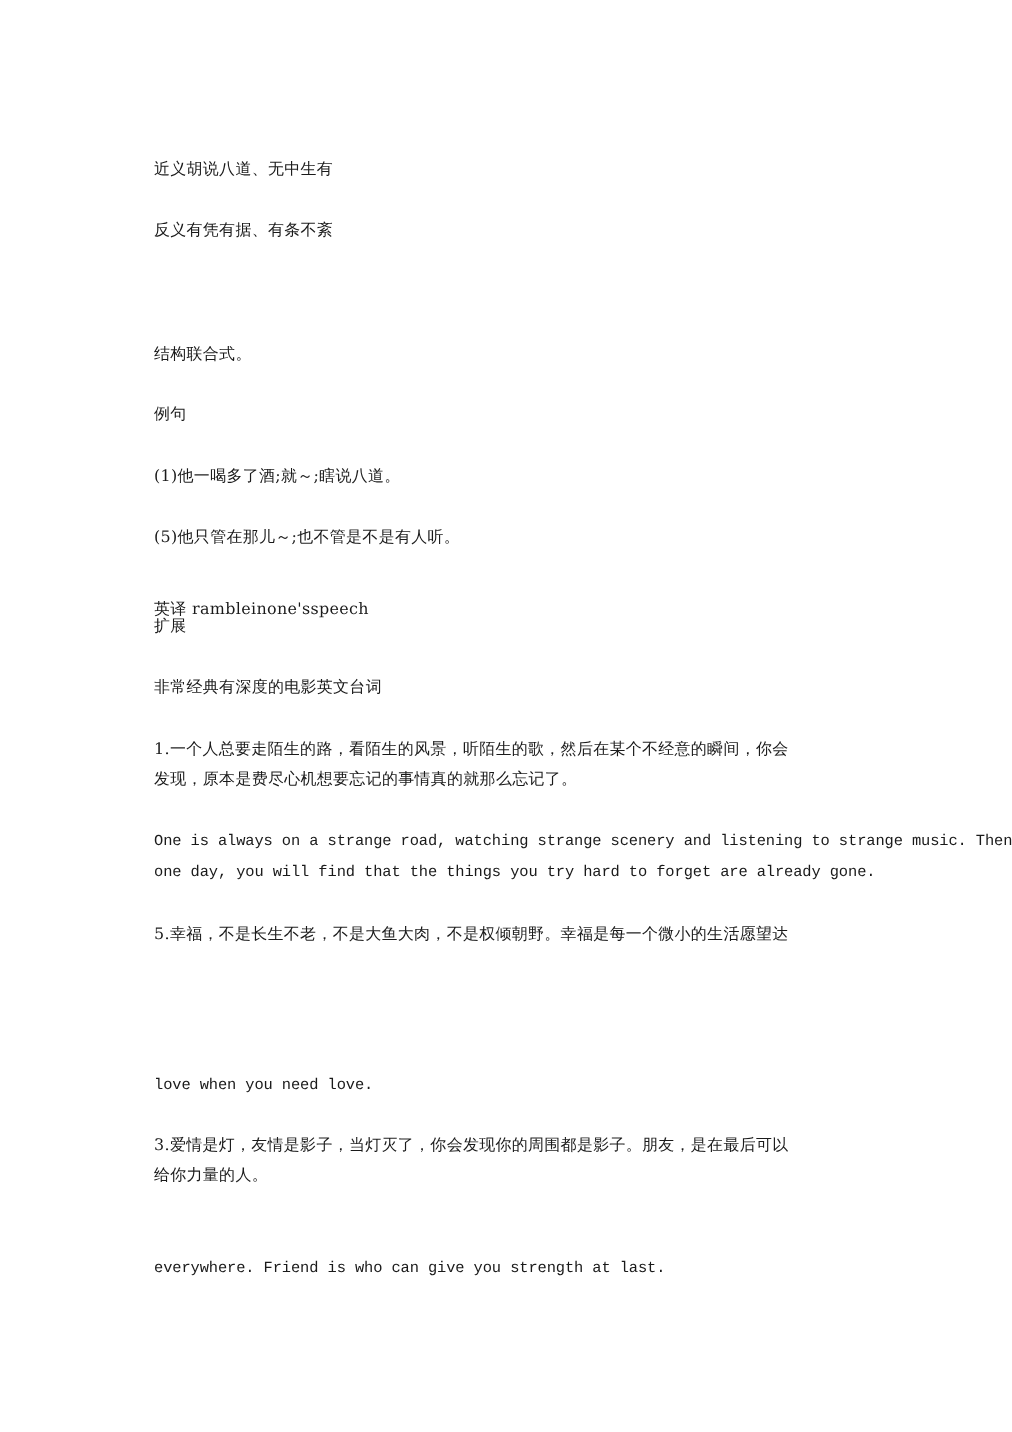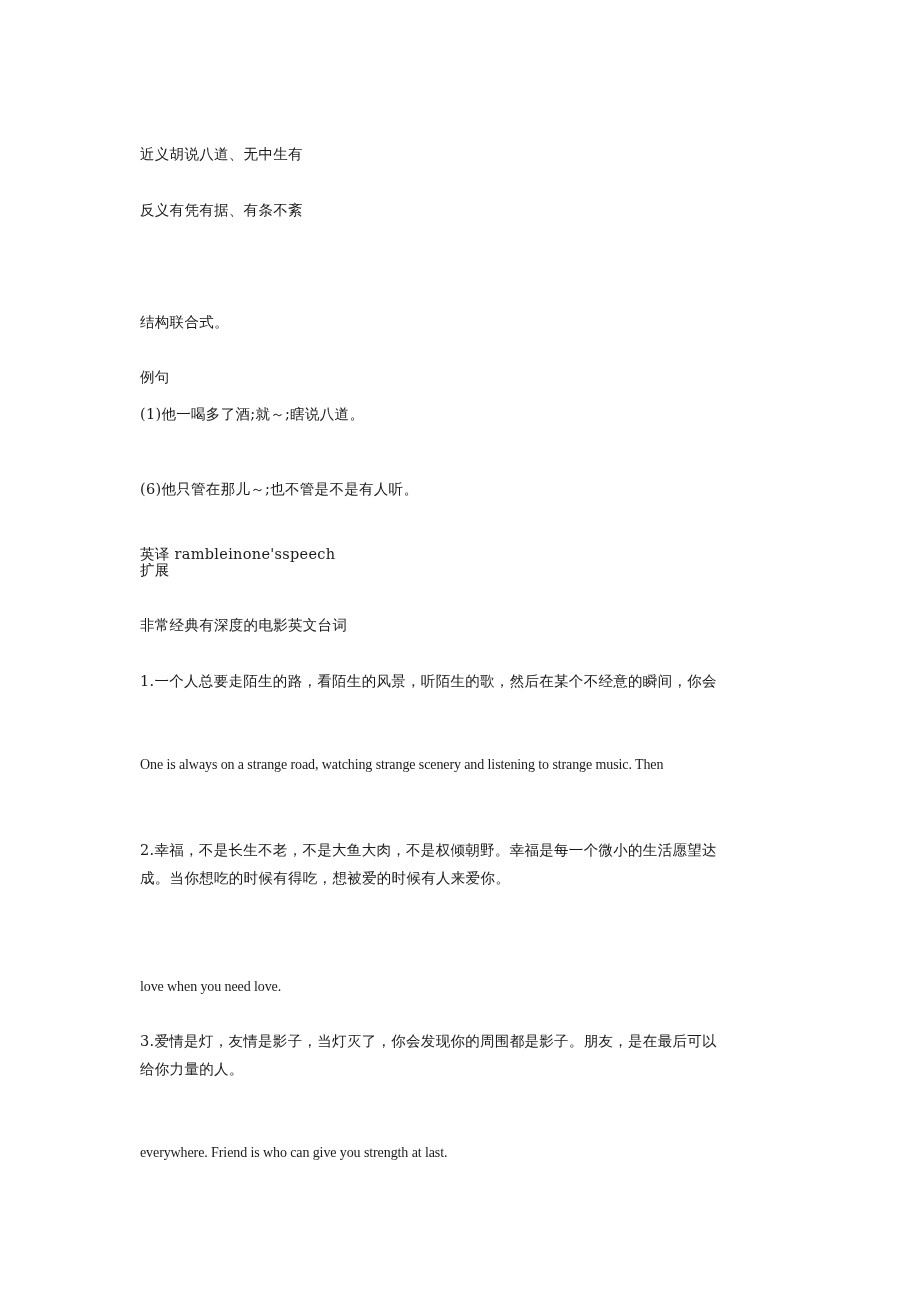--- a/index.html
+++ b/index.html
@@ -8,39 +8,40 @@
       position: absolute; left: 0; top: 0; width: 841px; height: 1302px;
       background: #ffffff;
       font-family: "DejaVu Serif", "Liberation Serif", serif;
       color: #1a1a1a;
     }
     .line {
       position: absolute; left: 140px; white-space: nowrap;
       font-size: 14.5px; line-height: 20px;
     }
     .cn { font-family: "DejaVu Serif", "Liberation Serif", serif; letter-spacing: 0.3px; }
-    .en { font-family: Liberation Serif, serif; font-size: 14px; letter-spacing: -0.1px; }
+    .en { font-family: Liberation Mono, monospace; font-size: 14px; letter-spacing: -0.1px; }
   </style>
 </head>
 <body>
 
 <div class="page">
   <div class="line cn" style="top:144px">近义胡说八道、无中生有</div>
   <div class="line cn" style="top:200px">反义有凭有据、有条不紊</div>
   <div class="line cn" style="top:312px">结构联合式。</div>
   <div class="line cn" style="top:367px">例句</div>
-  <div class="line cn" style="top:404px">(1)他一喝多了酒;就～;瞎说八道。</div>
-  <div class="line cn" style="top:479px">(6)他只管在那儿～;也不管是不是有人听。</div>
+  <div class="line cn" style="top:423px">(1)他一喝多了酒;就～;瞎说八道。</div>
+  <div class="line cn" style="top:479px">(5)他只管在那儿～;也不管是不是有人听。</div>
   <div class="line cn" style="top:544px">英译 rambleinone'sspeech</div>
   <div class="line cn" style="top:560px">扩展</div>
   <div class="line cn" style="top:615px">非常经典有深度的电影英文台词</div>
 
   <div class="line cn" style="top:671px">1.一个人总要走陌生的路，看陌生的风景，听陌生的歌，然后在某个不经意的瞬间，你会</div>
+  <div class="line cn" style="top:699px">发现，原本是费尽心机想要忘记的事情真的就那么忘记了。</div>
   <div class="line en" style="top:755px">One is always on a strange road, watching strange scenery and listening to strange music. Then</div>
+  <div class="line en" style="top:783px">one day, you will find that the things you try hard to forget are already gone.</div>
 
-  <div class="line cn" style="top:840px">2.幸福，不是长生不老，不是大鱼大肉，不是权倾朝野。幸福是每一个微小的生活愿望达</div>
-  <div class="line cn" style="top:868px">成。当你想吃的时候有得吃，想被爱的时候有人来爱你。</div>
+  <div class="line cn" style="top:840px">5.幸福，不是长生不老，不是大鱼大肉，不是权倾朝野。幸福是每一个微小的生活愿望达</div>
   <div class="line en" style="top:977px">love when you need love.</div>
 
   <div class="line cn" style="top:1031px">3.爱情是灯，友情是影子，当灯灭了，你会发现你的周围都是影子。朋友，是在最后可以</div>
   <div class="line cn" style="top:1059px">给你力量的人。</div>
   <div class="line en" style="top:1143px">everywhere. Friend is who can give you strength at last.</div>
 </div>
 
 </body></html>

